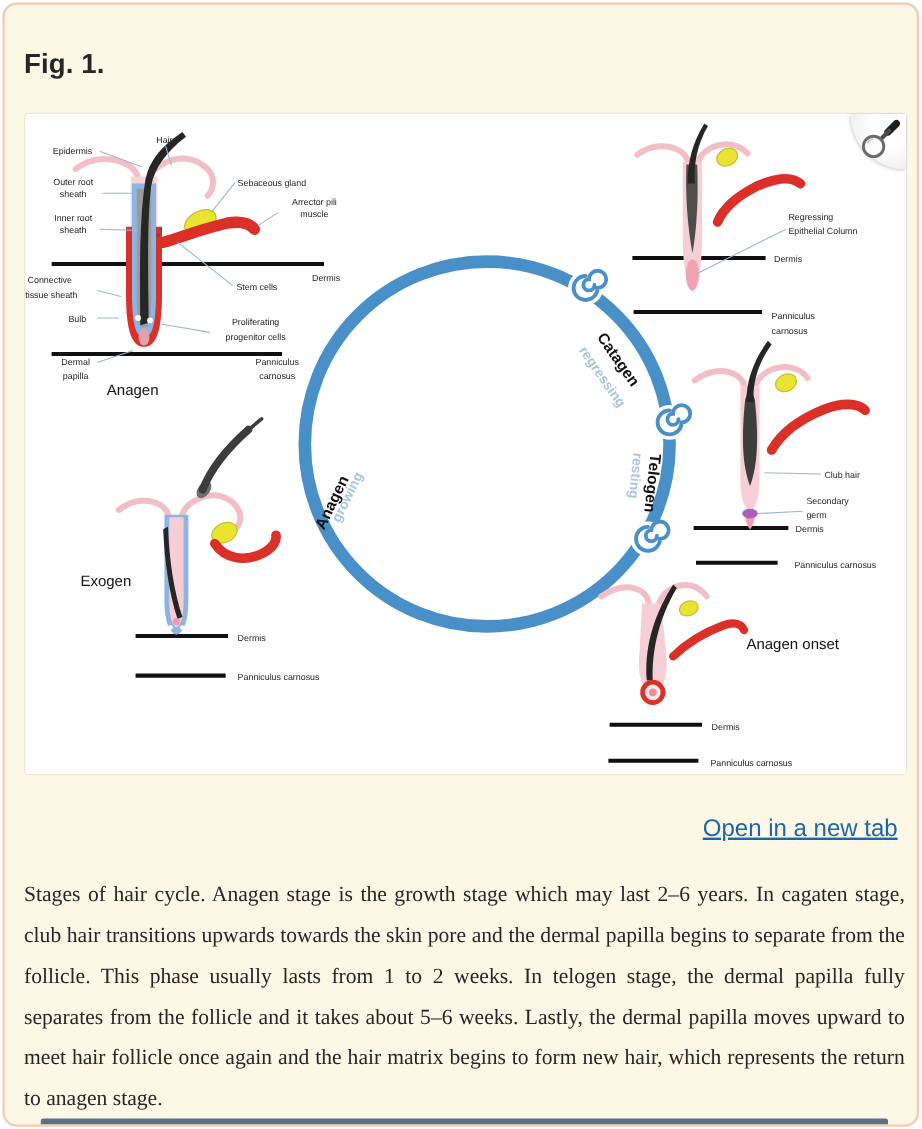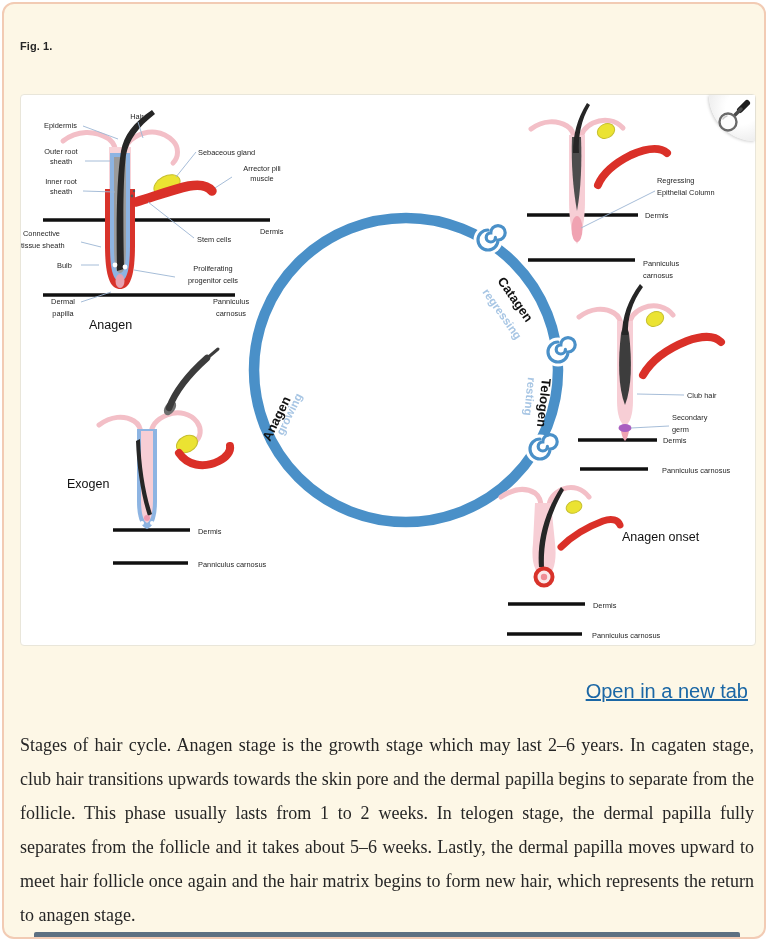--- a/index.html
+++ b/index.html
@@ -5,21 +5,21 @@
   html,body{margin:0;padding:0;}
   body{
     width:768px;height:941px;position:relative;background:#ffffff;
     font-family:"Liberation Sans",sans-serif;overflow:hidden;
   }
   .card{
     position:absolute;inset:2px;background:#fdf7e6;
     border:2px solid #f2cbb4;border-radius:12px;overflow:hidden;
   }
   .fig-label{
-    position:absolute;left:16px;top:36px;font-size:11px;font-weight:700;
+    position:absolute;left:16px;top:36px;font-size:23px;font-weight:700;
     color:#262626;letter-spacing:.1px;text-align:center;
   }
   .figure-box{
     position:absolute;left:16px;top:90px;width:734px;height:550px;
     background:#ffffff;border:1px solid #e9e6da;border-radius:4px;cursor:pointer;
   }
   .figure-box svg{display:block;width:100%;height:100%;}
   .zoom-tile{
     position:absolute;top:0;right:0;width:46px;height:46px;
     background:radial-gradient(circle at 72% 28%, #ffffff 35%, #e3e3e3 100%);

